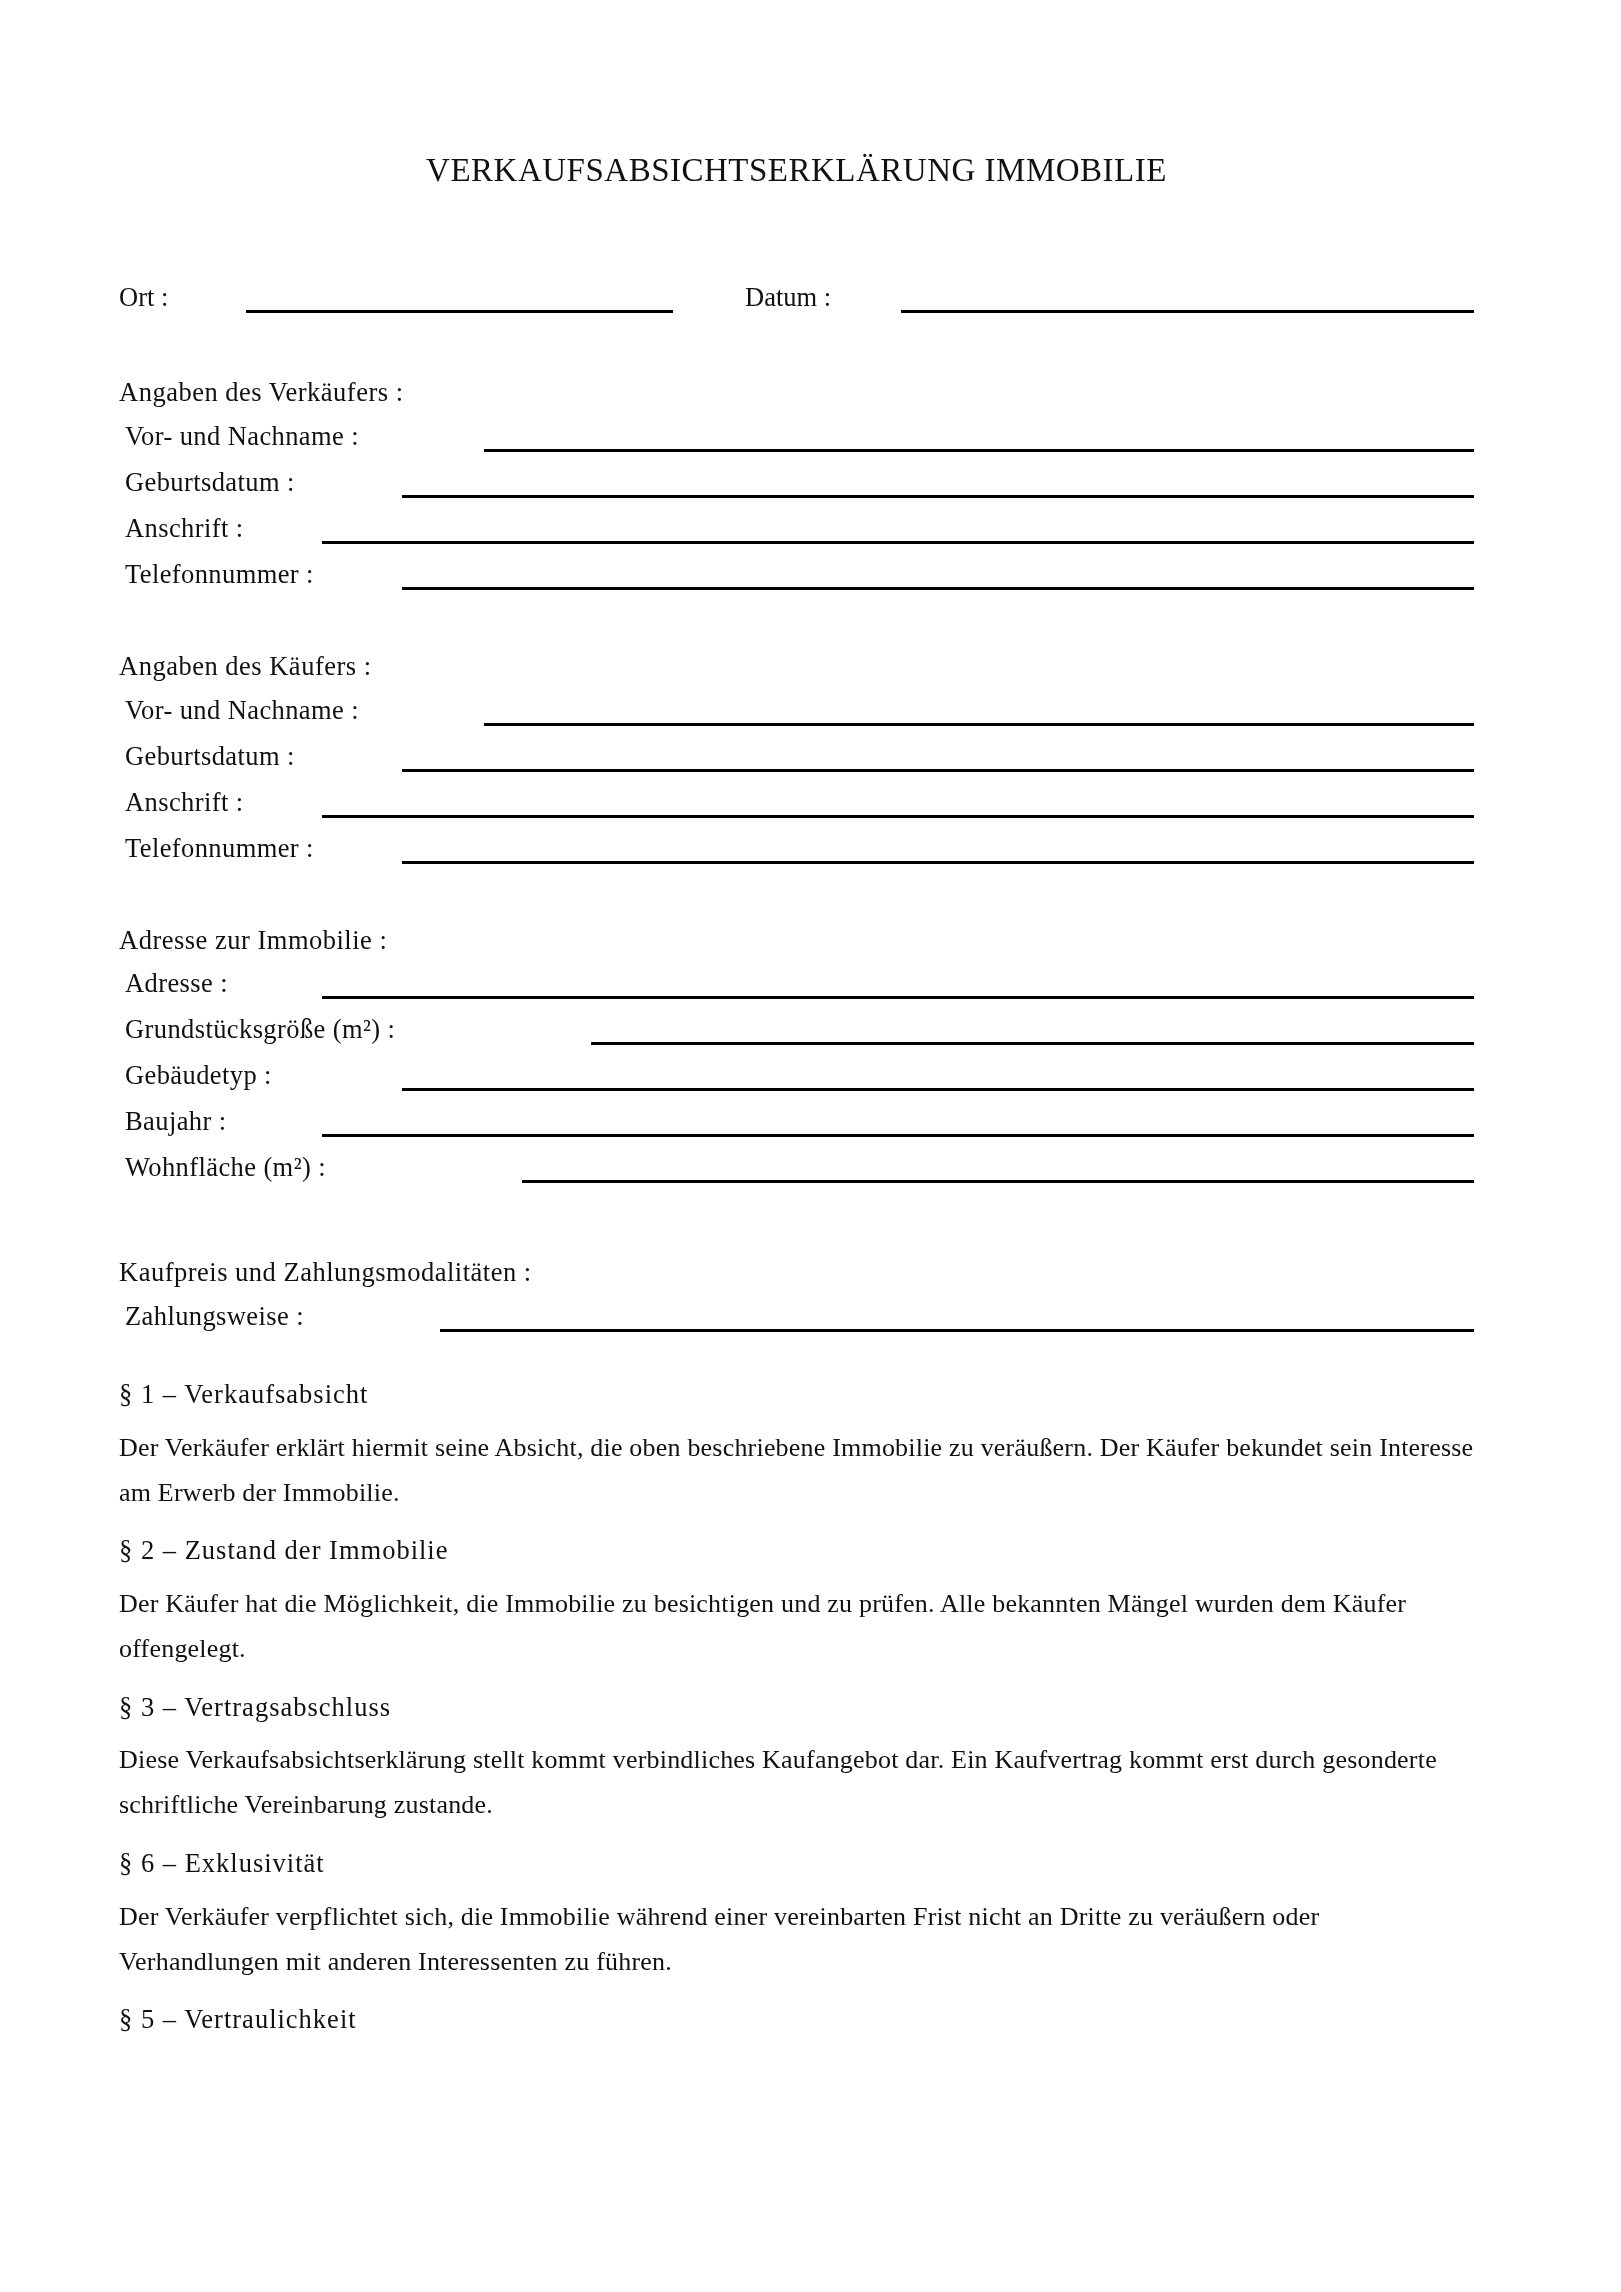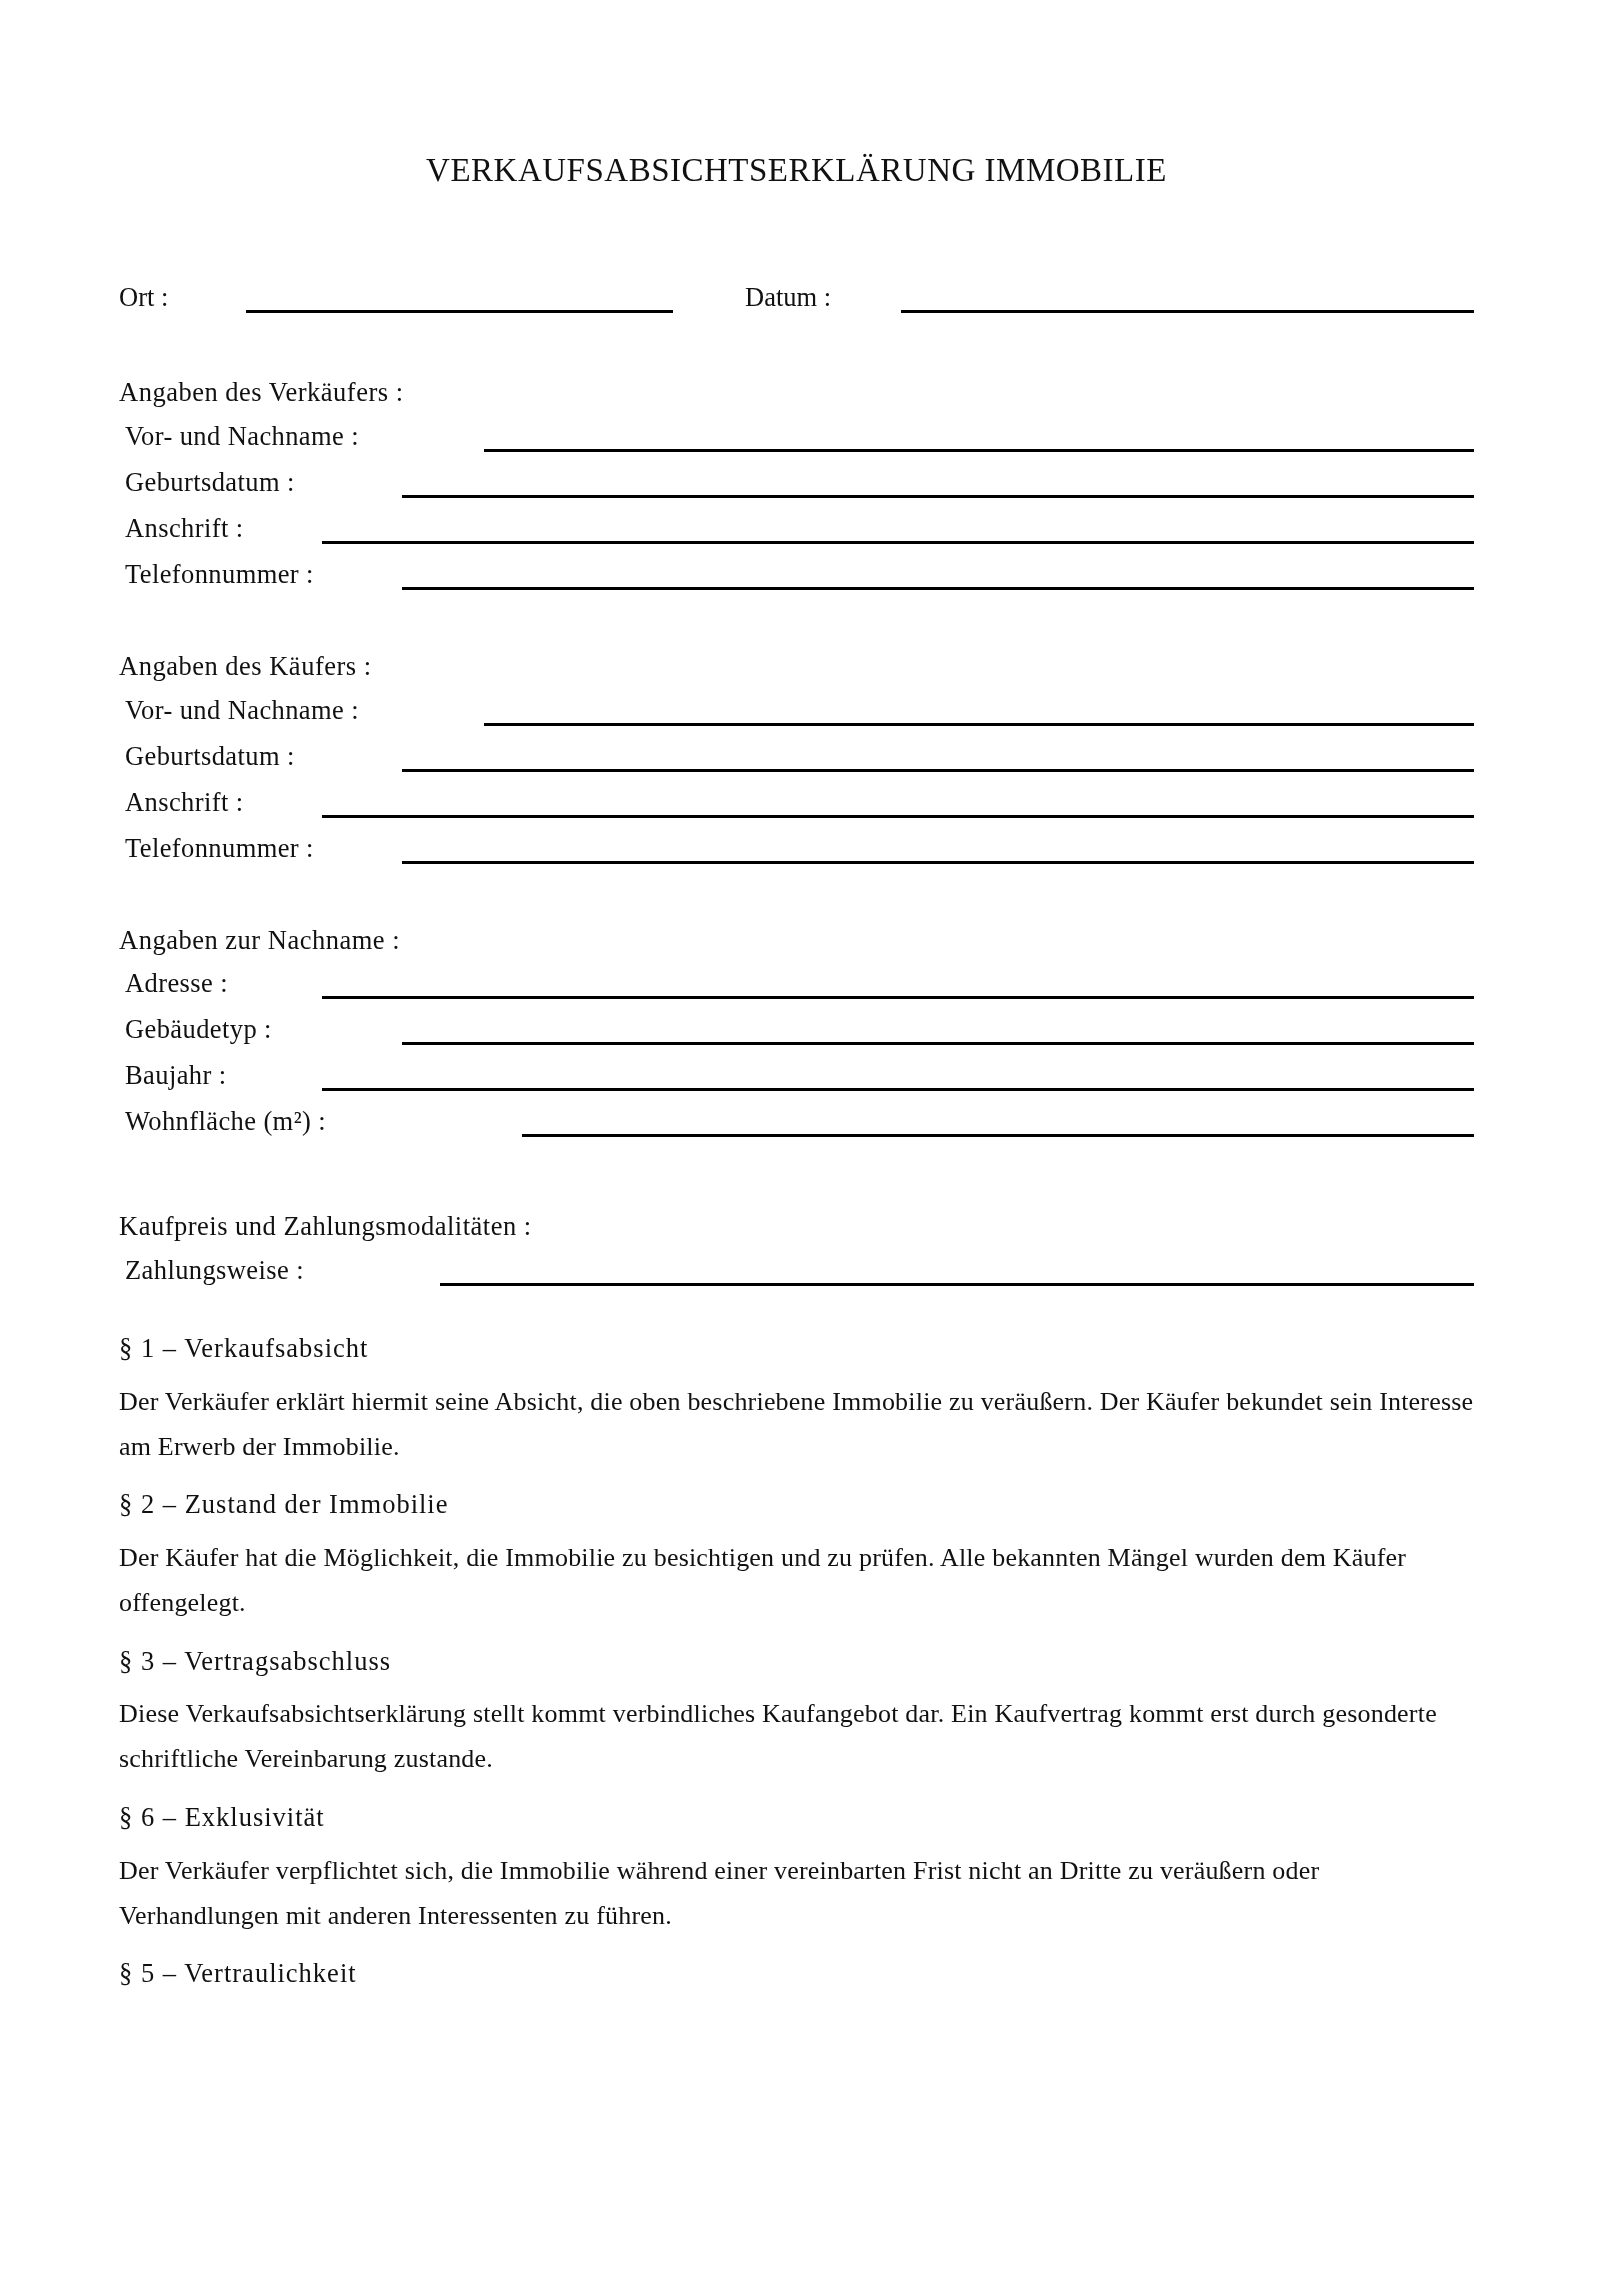--- a/index.html
+++ b/index.html
@@ -134,24 +134,28 @@
       <span class="field-label">Anschrift :</span>
       <span class="fill-line start-207"></span>
     </div>
     <div class="field-row">
       <span class="field-label">Telefonnummer :</span>
       <span class="fill-line start-289"></span>
     </div>
   </div>
 
   <div>
-    <div class="section-heading mt-property">Angaben zur Nachname :</div>
+    <div class="section-heading mt-property">Adresse zur Immobilie :</div>
     <div class="field-row">
       <span class="field-label">Adresse :</span>
       <span class="fill-line start-207"></span>
+    </div>
+    <div class="field-row">
+      <span class="field-label">Grundstücksgröße (m²) :</span>
+      <span class="fill-line start-482"></span>
     </div>
     <div class="field-row">
       <span class="field-label">Gebäudetyp :</span>
       <span class="fill-line start-289"></span>
     </div>
     <div class="field-row">
       <span class="field-label">Baujahr :</span>
       <span class="fill-line start-207"></span>
     </div>
     <div class="field-row">

